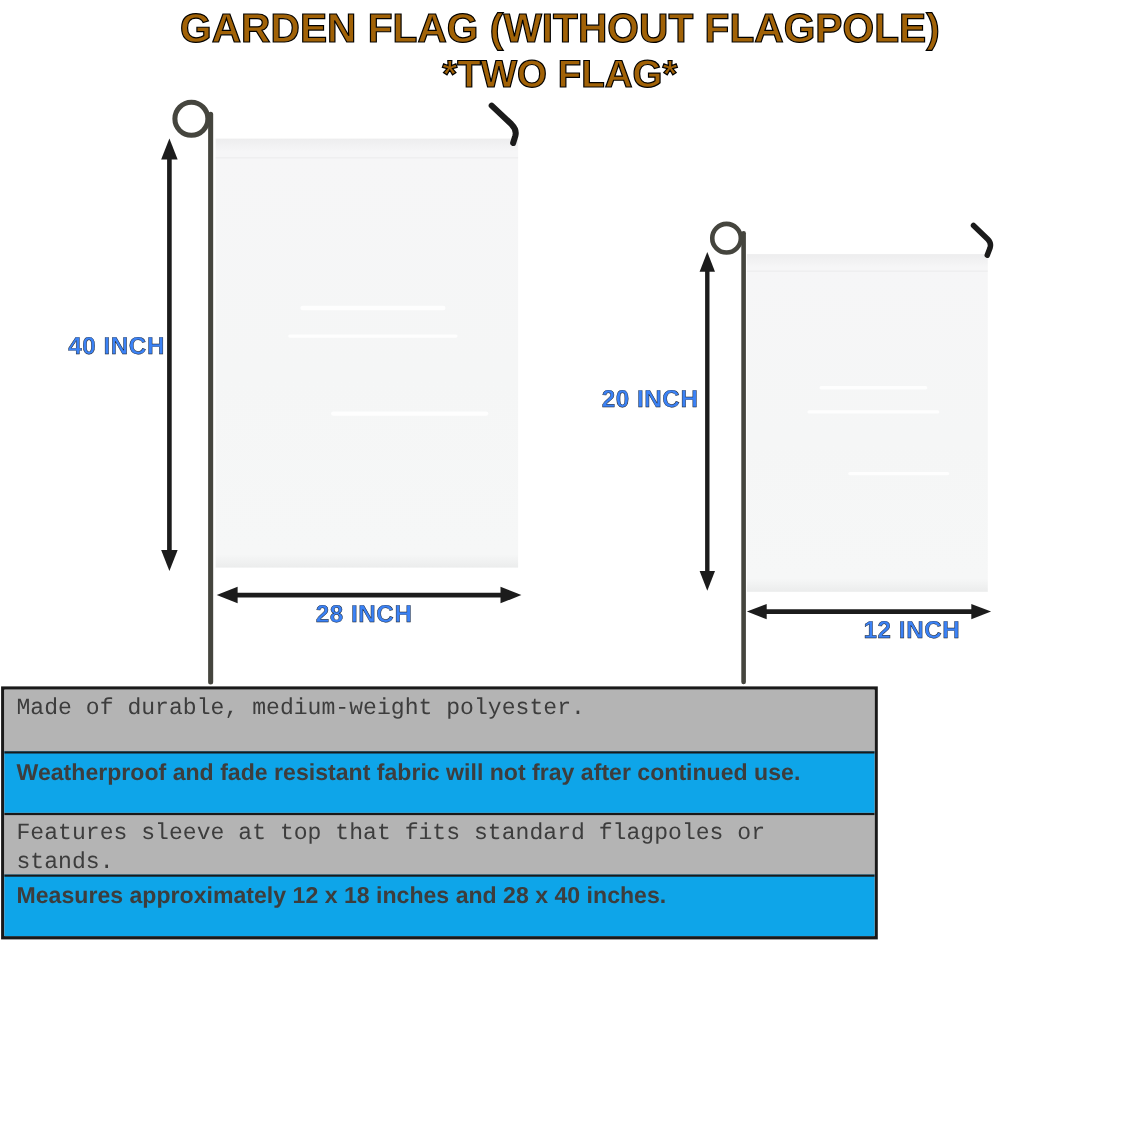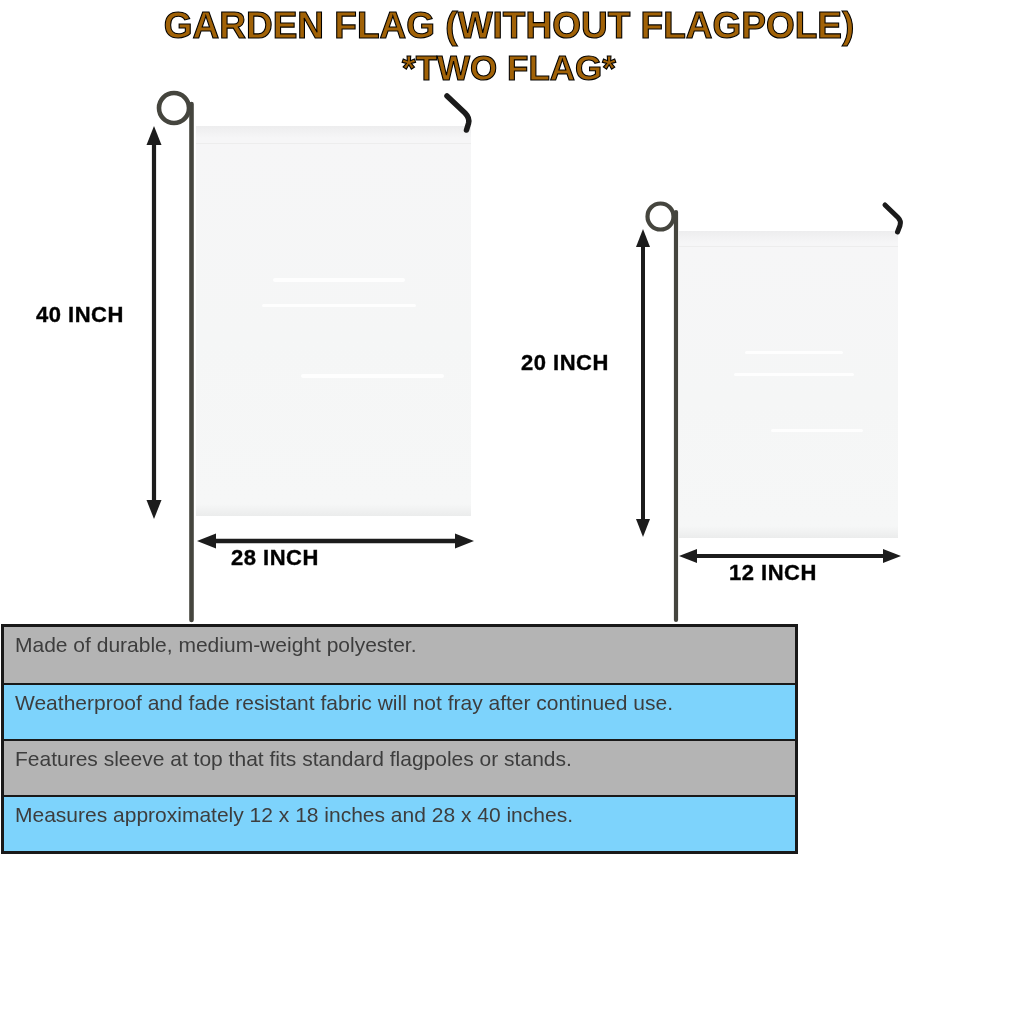--- a/index.html
+++ b/index.html
@@ -21,40 +21,40 @@
   .flag-large { left:196px; top:126px; width:275px; height:390px; }
   .flag-small { left:679px; top:231px; width:219px; height:307px; }
   .seam { position:absolute; left:0; width:100%; height:1px; background:#ededed; }
   .streak { position:absolute; background:rgba(255,255,255,0.85); border-radius:4px; }
 
   
   .overlay { position:absolute; left:0; top:0; }
 
   
   .dim-label {
-    position:absolute; font-weight:bold; font-size:22px; color:#000000;
-    letter-spacing:0.5px; -webkit-text-stroke:0.4px #121212;
+    position:absolute; font-weight:bold; font-size:22px; color:#3b82f6;
+    text-align:center; letter-spacing:0.5px; -webkit-text-stroke:0.4px #121212;
   }
   .label-40 { left:36px;  top:302px; width:140px; }
   .label-28 { left:231px; top:545px; width:200px; }
   .label-18 { left:521px; top:350px; width:140px; }
   .label-12 { left:729px; top:560px; width:200px; }
 
   
   .features-table {
     position:absolute; left:1px; top:624px; width:797px;
     border:3px solid #191919; box-sizing:border-box; background:#fff;
   }
   .feature-row {
     height:56px; box-sizing:border-box; padding:5px 12px 0 11px;
     font-size:21px; line-height:1.25; color:#3d3d3d;
   }
   .feature-row + .feature-row { border-top:2px solid #191919; }
-  .row-gray  { background:#b4b4b4; }
-  .row-white { background:#7dd3fc; }
+  .row-gray  { background:#b4b4b4;font-family:Liberation Mono, monospace; }
+  .row-white { background:#0ea5e9;font-weight:bold; }
 </style>
 </head>
 <body>
 
 <div class="title-block">
   <div class="title-line1">GARDEN FLAG (WITHOUT FLAGPOLE)</div>
   <div class="title-line2">*TWO FLAG*</div>
 </div>
 
 <div class="flag flag-large">

